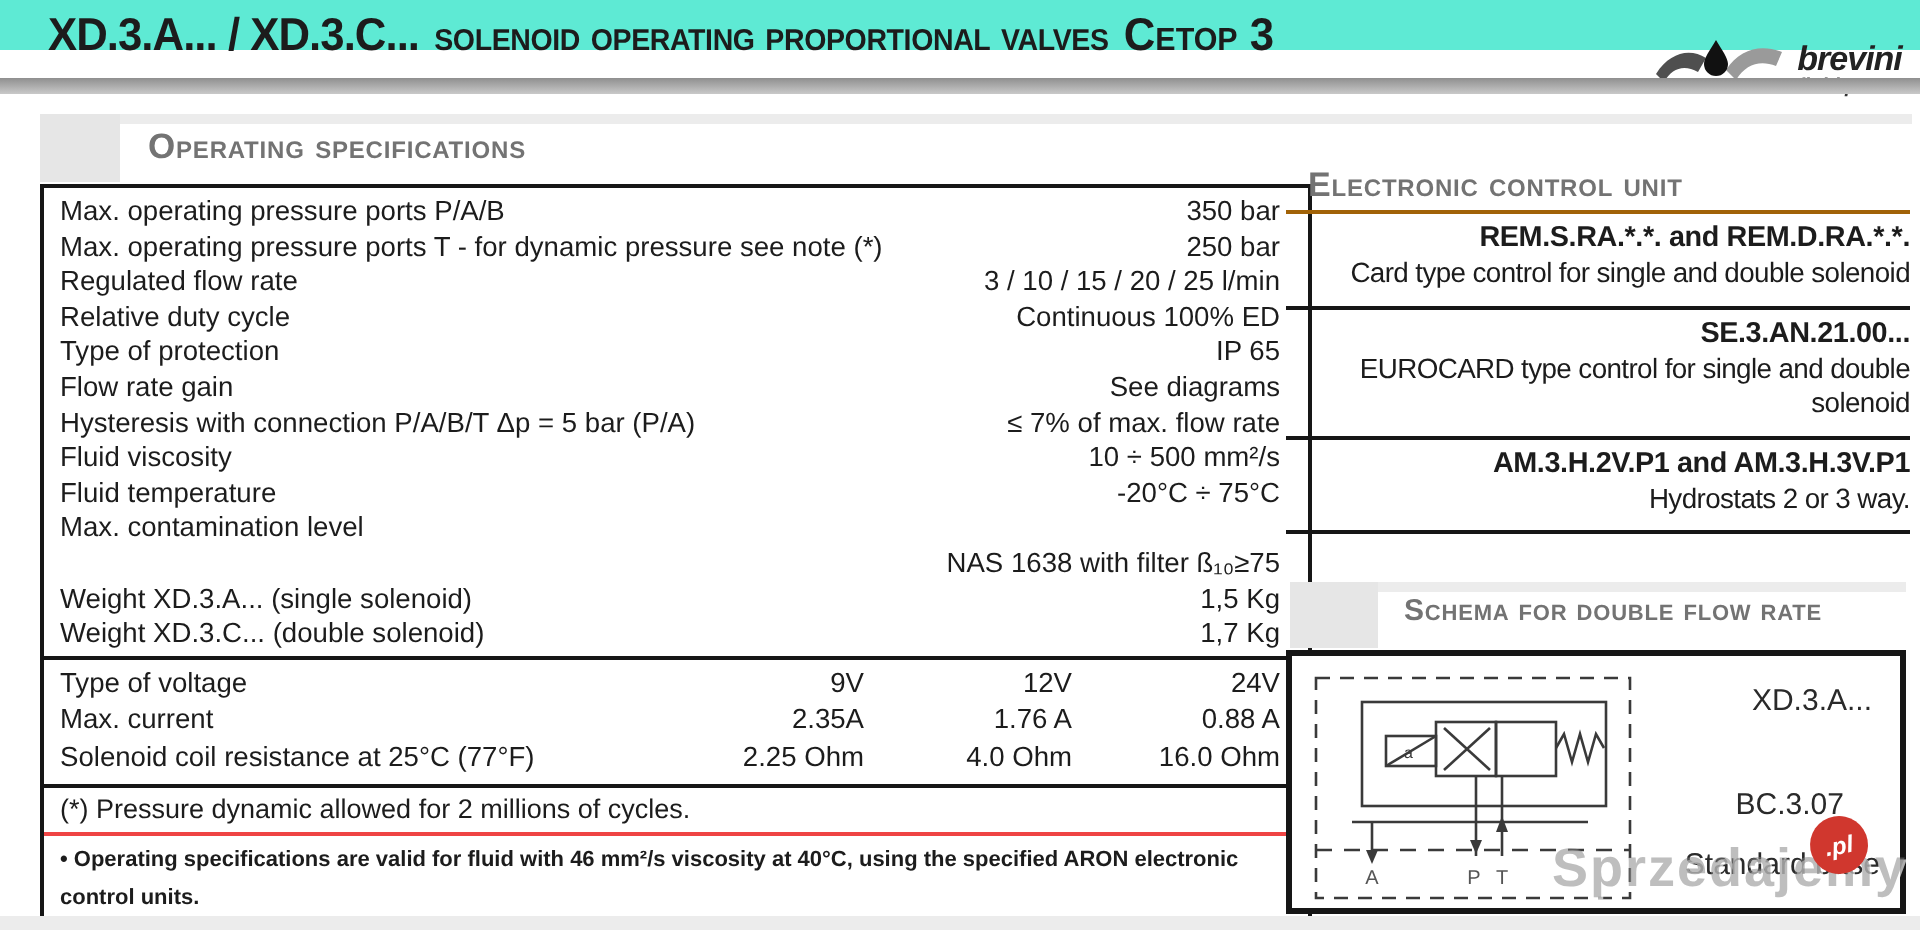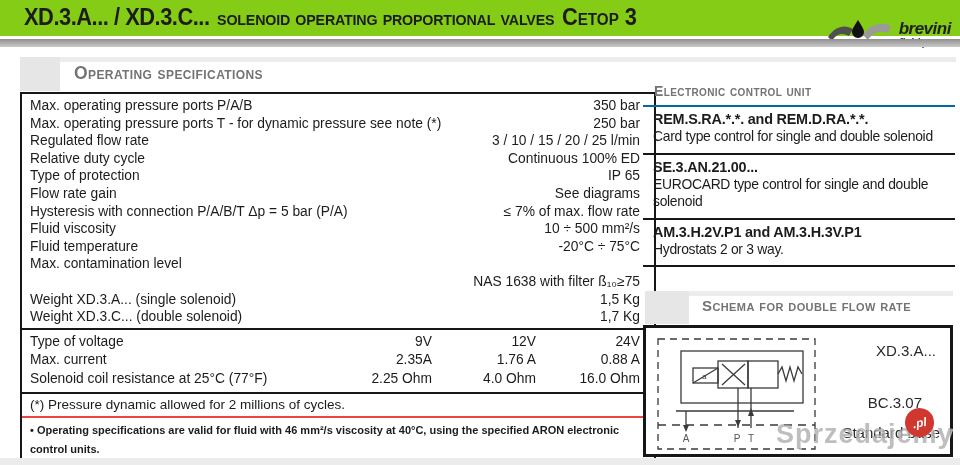--- a/index.html
+++ b/index.html
@@ -1,61 +1,61 @@
 <!DOCTYPE html>
 <html><head>
 <meta charset="utf-8">
 <style>
   html,body{margin:0;padding:0;background:#fff;}
   .page{position:relative;width:960px;height:465px;background:#fff;overflow:hidden;
         font-family:"Liberation Sans","DejaVu Sans",sans-serif;color:#1c1c1c;}
 
   
-  .titlebar{position:absolute;left:0;top:0;width:960px;height:36px;background:#84cc16;}
+  .titlebar{position:absolute;left:0;top:0;width:960px;height:25px;background:#5eead4;}
   .title{position:absolute;left:24px;top:4px;white-space:nowrap;font-weight:bold;
          transform:scaleX(0.95);transform-origin:left center;display:flex;align-items:baseline;gap:8px;}
   .t-model{font-size:23px;letter-spacing:-0.5px;}
   .t-desc{font-variant:small-caps;font-size:21px;letter-spacing:-0.2px;}
   .t-cetop{font-variant:small-caps;font-size:23px;}
   .logo{position:absolute;right:8px;top:16px;display:flex;align-items:center;gap:4px;}
   .logo-text{display:flex;flex-direction:column;align-items:flex-start;line-height:1;}
   .logo-brand{font-size:17px;font-weight:bold;font-style:italic;color:#222;letter-spacing:-0.5px;}
   .logo-tag{font-size:10px;font-weight:bold;font-style:italic;color:#333;margin-top:1px;}
   .silver-bar{position:absolute;left:0;top:39px;width:960px;height:8px;
               background:linear-gradient(#8f8f8f,#c9c9c9);}
 
   
   .topstrip{position:absolute;left:20px;top:57px;width:936px;height:5px;background:#ececec;}
   .gray-square{position:absolute;background:#e6e6e6;}
   .sq-os{left:20px;top:57px;width:40px;height:34px;}
   .sq-schema{left:645px;top:291px;width:44px;height:33px;}
   .schema-strip{position:absolute;left:645px;top:291px;width:308px;height:5px;background:#ececec;}
   .sec-heading{position:absolute;font-variant:small-caps;font-weight:bold;letter-spacing:0.4px;color:#737373;}
   .h-os{left:74px;top:63px;font-size:17.5px;}
-  .h-ecu{left:654px;top:83px;font-size:14px;}
+  .h-ecu{left:654px;top:83px;font-size:17px;}
   .h-schema{left:702px;top:297px;font-size:15px;}
 
   
   .spec-table{position:absolute;left:20px;top:92px;width:636px;box-sizing:border-box;
               border:2px solid #161616;background:#fff;}
   .spec-rows{padding:3px 0 2px 0;}
   .srow{display:flex;line-height:17.6px;font-size:13.8px;padding:0 14px 0 8px;}
   .sl{flex:1;text-align:left;}
   .sv{text-align:right;white-space:nowrap;}
   .volt-sec{border-top:2px solid #161616;padding:3px 0 4px 0;}
   .vrow{display:flex;line-height:18.4px;font-size:13.8px;padding:0 14px 0 8px;}
   .vl{flex:1;}
   .vc{width:104px;text-align:right;white-space:nowrap;}
   .footnote-sec{border-top:2px solid #161616;padding:3px 8px 4px 8px;font-size:13.5px;line-height:15px;}
   .note-sec{border-top:2px solid #ef4444;padding:3px 10px 5px 8px;font-size:11px;
             font-weight:bold;line-height:19px;}
 
   
   .ecu-list{position:absolute;left:643px;top:105px;width:312px;box-sizing:border-box;
-            border-top:2px solid #0369a1;}
+            border-top:2px solid #a16207;text-align:right;}
   .ecu-item{border-bottom:2px solid #161616;padding:4px 0 7px 10px;}
   .ecu-title{font-size:14.4px;font-weight:bold;line-height:17px;letter-spacing:-0.2px;}
   .ecu-desc{font-size:13.9px;line-height:17.5px;letter-spacing:-0.3px;}
 
   
   .schema-box{position:absolute;left:643px;top:325px;width:310px;height:132px;box-sizing:border-box;
               border:3px solid #161616;background:#fff;}
   .schema-label{position:absolute;font-size:15px;color:#2a2a2a;white-space:nowrap;}
   .lbl-xd{right:14px;top:14px;}
   .lbl-bc{right:28px;top:66px;}

